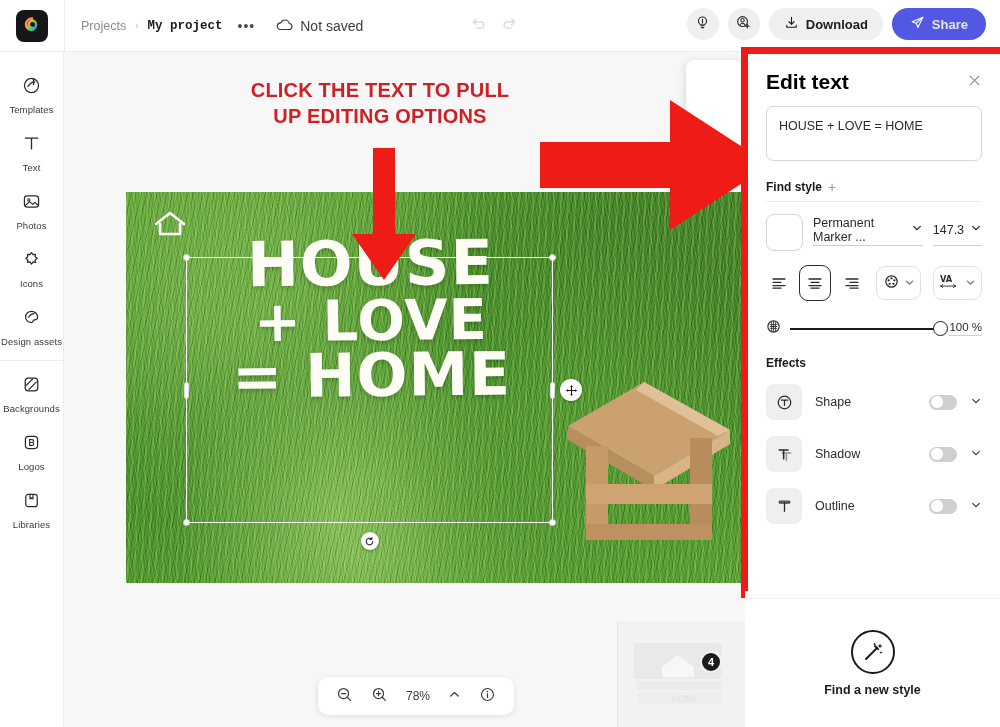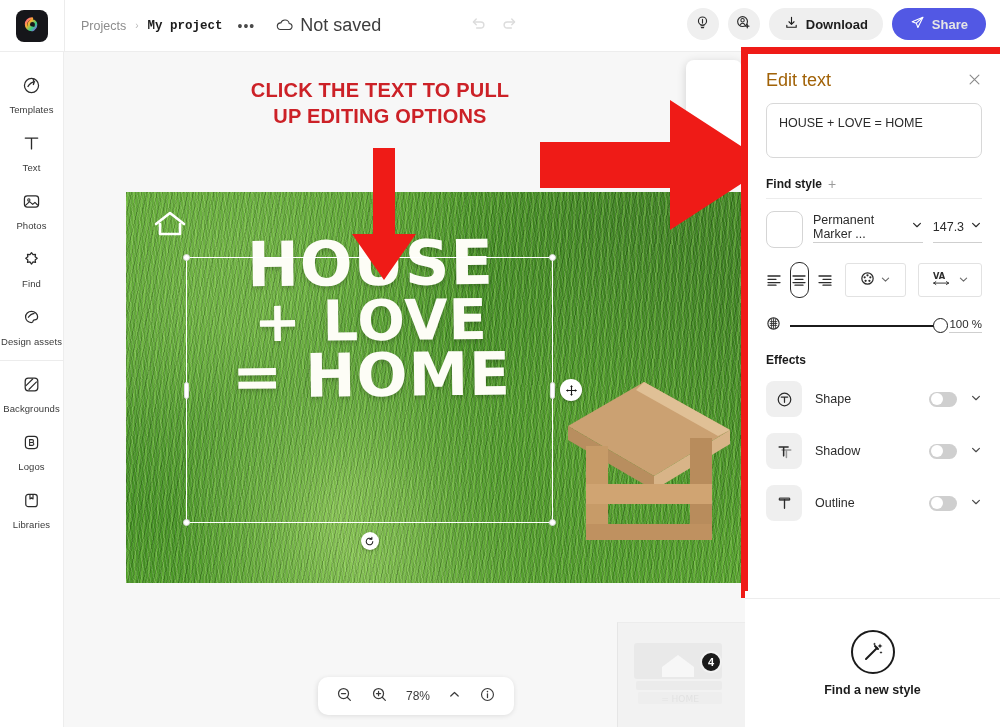--- a/index.html
+++ b/index.html
@@ -22,21 +22,21 @@
     width: 32px; height: 32px; border-radius: 8px; margin-left: 16px;
     background: #16161a; display: flex; align-items: center; justify-content: center;
     flex: none;
   }
   .divider-v { width: 1px; height: 52px; background: #ececec; margin-left: 16px; }
   .crumbs { display: flex; align-items: center; gap: 9px; margin-left: 16px; font-size: 12.5px; }
   .crumb-muted { color: #8c8c8c; }
   .crumb-sep { color: #b9b9b9; font-size: 10px; }
   .crumb-strong { color: #1b1b1b; font-weight: bold; font-family: Liberation Mono, monospace; }
   .dots { color: #4a4a4a; letter-spacing: 1px; font-size: 14px; margin-left: 6px; line-height: 8px;}
-  .saved { display:flex; align-items:flex-start; gap:7px; margin-left: 12px; font-size: 18px; color:#3d3d3d; }
+  .saved { display:flex; align-items:flex-start; gap:7px; margin-left: 12px; font-size: 14px; color:#3d3d3d; }
   .undo-redo { position:absolute; left: 470px; top: 14px; display:flex; gap: 14px; }
   .topright { position:absolute; right: 14px; top: 8px; display:flex; align-items:center; gap: 9px; }
   .icon-circle {
     width: 32px; height: 32px; border-radius: 50%; background: #efefef;
     display:flex; align-items:center; justify-content:center;
   }
   .pill {
     height: 32px; border-radius: 16px; background:#efefef;
     display:flex; align-items:center; gap:7px; padding: 0 15px;
     font-size: 13px; color:#1d1d1d; font-weight: bold;
@@ -145,43 +145,43 @@
     display:flex;align-items:center;justify-content:center; border:2px solid #f2f2f2;
   }
 
   
   .redframe {
     position:absolute; left: 741px; top: 47px; width: 259px; height: 551px;
     border: 7px solid #ef1b17; border-right: none; background:#fff;
   }
   .rpanel { position:absolute; left: 748px; top: 54px; width: 252px; height: 537px; background:#fff; padding: 0 18px; }
   .rp-head { display:flex; align-items:center; justify-content:space-between; padding: 16px 0 12px; }
-  .rp-title { font-size: 18px; font-weight:normal; color:#a16207; }
+  .rp-title { font-size: 21px; font-weight:bold; color:#000000; }
   .close-x { color:#8a8a8a; font-size:16px; line-height:1; cursor:pointer; }
   .text-area {
     height: 55px; border:1px solid #d8d8d8; border-radius:7px; padding: 12px 12px;
     font-size: 12.5px; color:#2b2b2b; background:#fff;
   }
   .section-label { font-size: 12px; font-weight:bold; color:#1b1b1b; padding: 18px 0 6px; display:flex; align-items:center; gap:6px;}
   .plus { color:#9b9b9b; font-weight:normal; font-size:14px; }
   .hr { height:1px; background:#ececec; }
   .row { display:flex; align-items:center; gap: 10px; padding: 12px 0 0; }
   .swatch { width: 37px; height: 37px; border-radius:8px; border:1px solid #d5d5d5; background:#fff; flex:none;}
   .underline-select {
     border-bottom: 1px solid #cfcfcf; display:flex; align-items:center; justify-content:space-between;
     font-size: 12.5px; color:#2b2b2b; padding-bottom: 5px; height: 26px;
   }
   .font-sel { width: 116px; }
   .size-sel { width: 52px; text-align: center; }
   .align-row { display:flex; align-items:center; gap: 8px; padding-top: 14px; }
   .align-btn { width: 28px; height:28px; display:flex; align-items:center; justify-content:center; border-radius:6px; }
   .align-btn.active { border:1px solid #2b2b2b; width:36px; height:36px; border-radius:9px;}
   .combo-btn {
-    height: 34px; min-width: 44px; border:1px solid #e2e2e2; border-radius:3px; background:#fff;
-    display:flex; align-items:center; justify-content:center; gap:4px; padding:0 22px; margin-left: 4px;
+    height: 34px; min-width: 44px; border:1px solid #e2e2e2; border-radius:9px; background:#fff;
+    display:flex; align-items:center; justify-content:center; gap:4px; padding:0 7px; margin-left: 4px;
   }
   .opacity-row { display:flex; align-items:center; gap: 9px; padding-top: 18px; }
   .slider-track { flex:1; height:2px; background:#1b1b1b; position:relative; }
   .slider-knob { position:absolute; right:-8px; top:-7px; width:15px;height:15px;border-radius:50%;background:#fff;border:1.5px solid #1b1b1b;}
   .opacity-val { font-size:11.5px; color:#2b2b2b; border-bottom:1px solid #cfcfcf; padding-bottom:2px; }
   .fx-row { display:flex; align-items:center; gap: 13px; padding: 8px 0; }
   .fx-icon { width: 36px; height:36px; border-radius:8px; background:#efefef; display:flex; align-items:center; justify-content:center; flex:none;}
   .fx-name { flex:1; font-size: 12.5px; color:#2b2b2b; }
   .toggle { width:28px; height:15px; border-radius:8px; background:#cfcfcf; position:relative; flex:none;}
   .toggle i { position:absolute; left:1.5px; top:1.5px; width:12px;height:12px;border-radius:50%;background:#fff; }
@@ -315,21 +315,21 @@
           </svg>
       </span>
       <span class="rail-label">Photos</span>
     </div>
     <div class="rail-item">
       <span>
         <svg width="21" height="21" viewBox="0 0 22 22">
             <path d="M11 3.8 12.6 6l2.6-.4-.4 2.6 2.2 1.6-2.2 1.6.4 2.6-2.6-.4L11 15.8 9.4 13.6l-2.6.4.4-2.6L5 9.8l2.2-1.6-.4-2.6 2.6.4z" fill="none" stroke="#2b2b2b" stroke-width="1.3" stroke-linejoin="round"></path>
           </svg>
       </span>
-      <span class="rail-label">Find</span>
+      <span class="rail-label">Icons</span>
     </div>
     <div class="rail-item">
       <span>
         <svg width="21" height="21" viewBox="0 0 22 22">
             <path d="M11 4.5c3.5 0 6.4 2.6 6.4 5.8 0 2.4-1.8 3.3-3.2 3.3-1.1 0-1.5.5-1.5 1.1 0 .9-.8 1.6-2 1.6-3.3 0-5.9-2.6-5.9-5.9S7.5 4.5 11 4.5z" fill="none" stroke="#2b2b2b" stroke-width="1.3"></path>
             <path d="M7.4 11.2c1.8-2.7 4-4.2 6.8-4.5" fill="none" stroke="#2b2b2b" stroke-width="1.2"></path>
           </svg>
       </span>
       <span class="rail-label">Design assets</span>
     </div>

